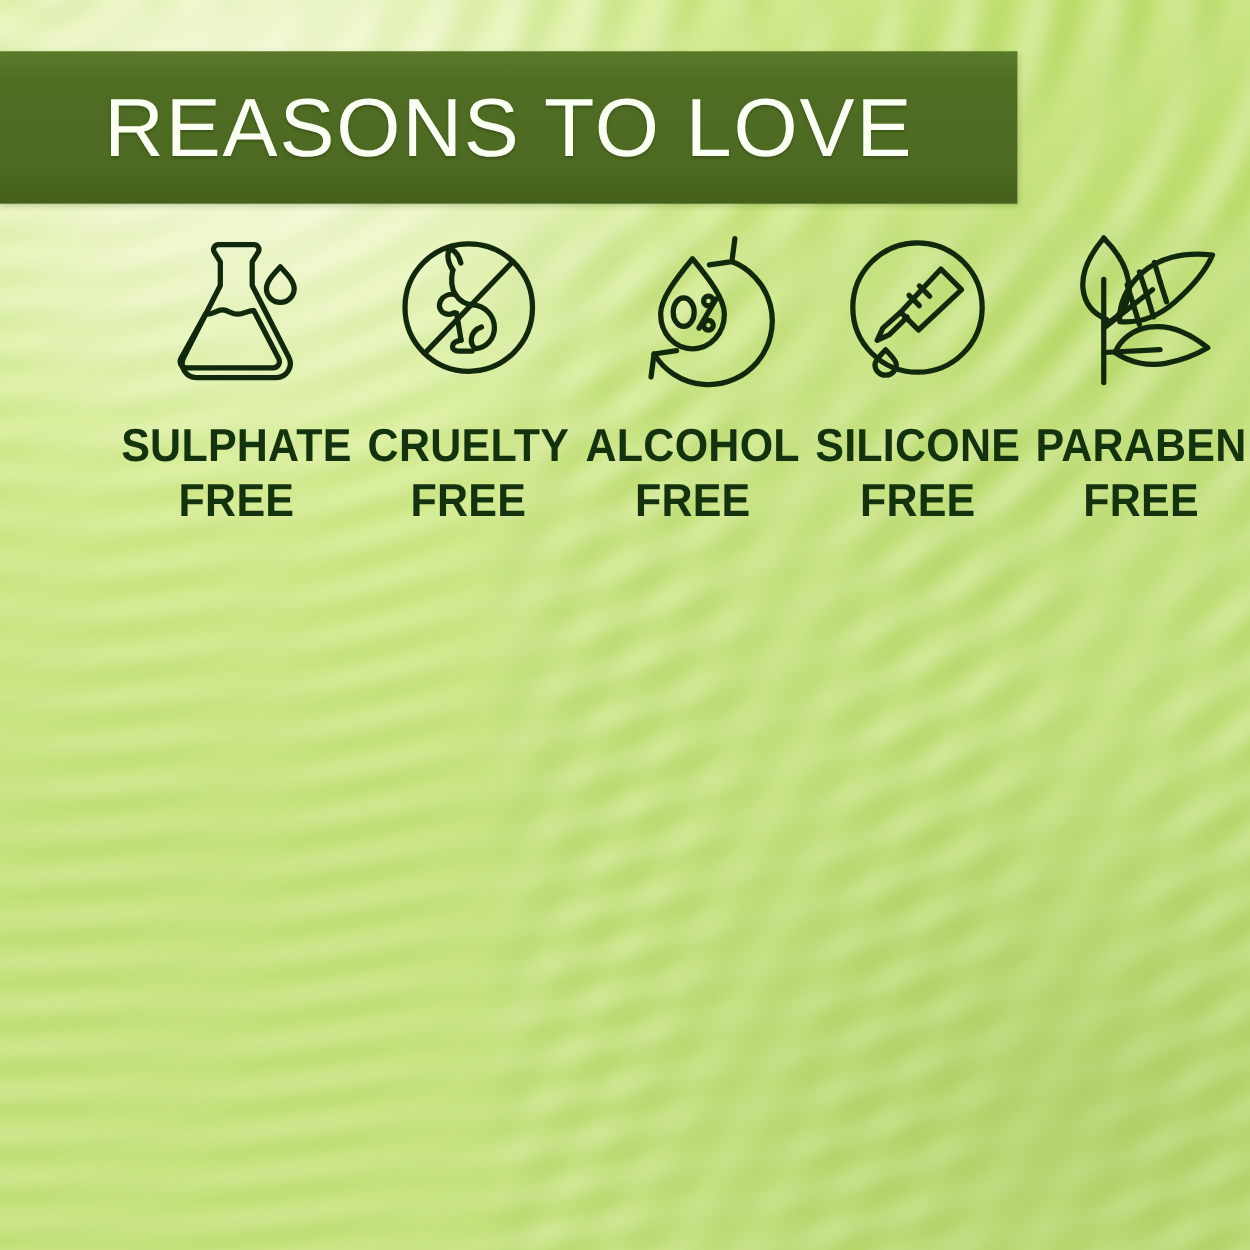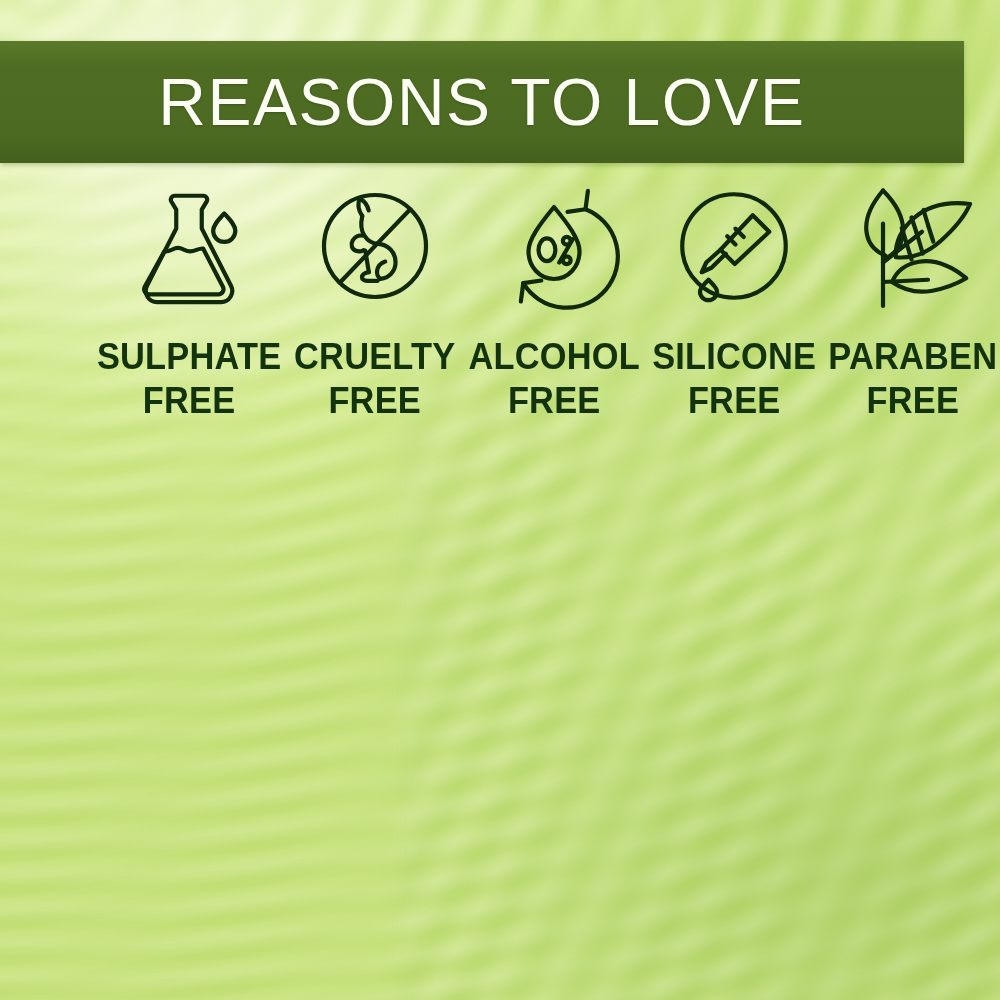--- a/index.html
+++ b/index.html
@@ -75,21 +75,21 @@
     background:
       radial-gradient(ellipse 55% 42% at 20% 10%, rgba(255,255,255,0.55) 0%, rgba(255,255,255,0) 70%),
       radial-gradient(ellipse 60% 45% at 88% 88%, rgba(120,165,50,0.22) 0%, rgba(120,165,50,0) 72%);
   }
 
   
   .header-band {
     position: absolute;
     left: 0;
     top: 41px;
-    width: 964px;
+    width: 814px;
     height: 122px;
     background: linear-gradient(180deg, #5a7a2a 0%, #4e6c22 22%, #4c6a21 78%, #44601c 100%);
     box-shadow: 0 2px 5px rgba(60,90,20,0.30);
     display: flex;
     align-items: center;
     justify-content: center;
   }
   .header-title {
     color: #fcfff4;
     font-family: "Liberation Sans", sans-serif;

